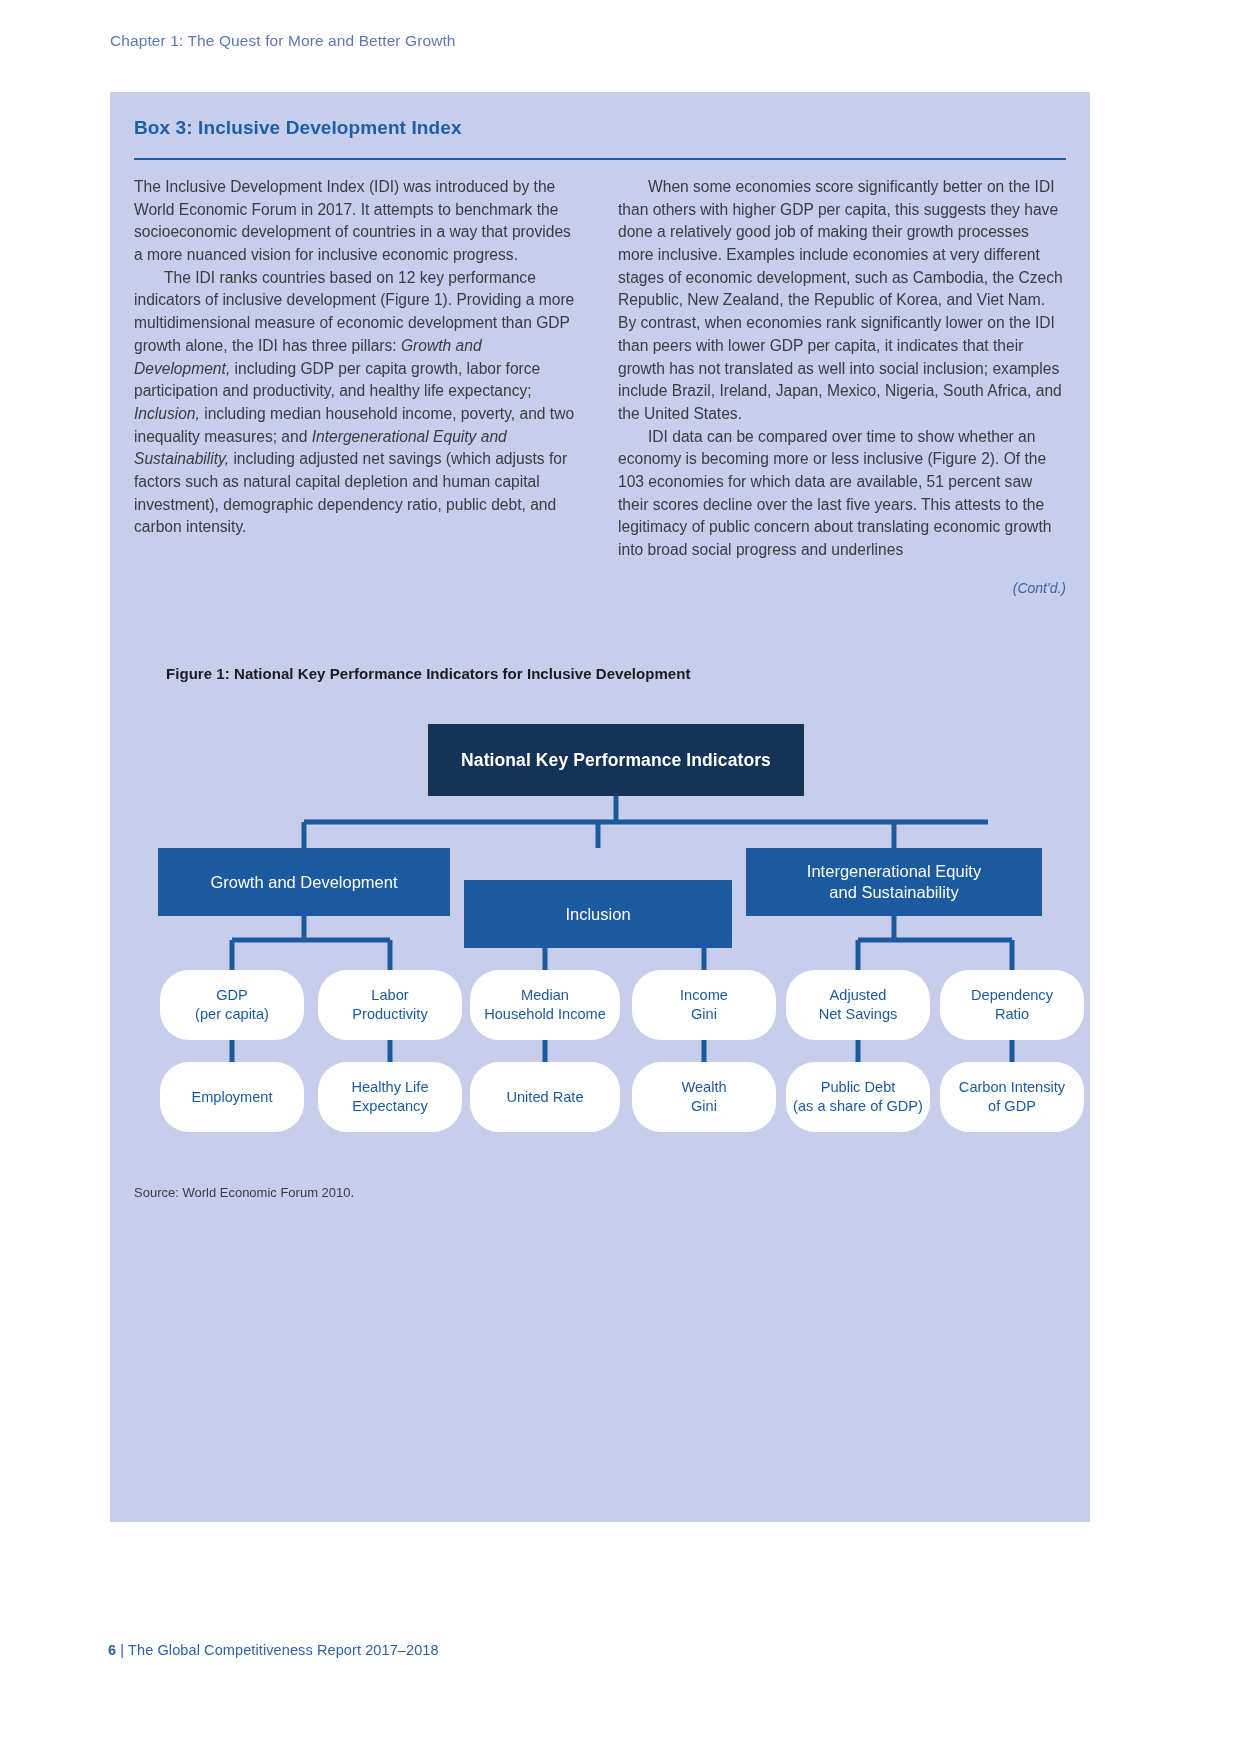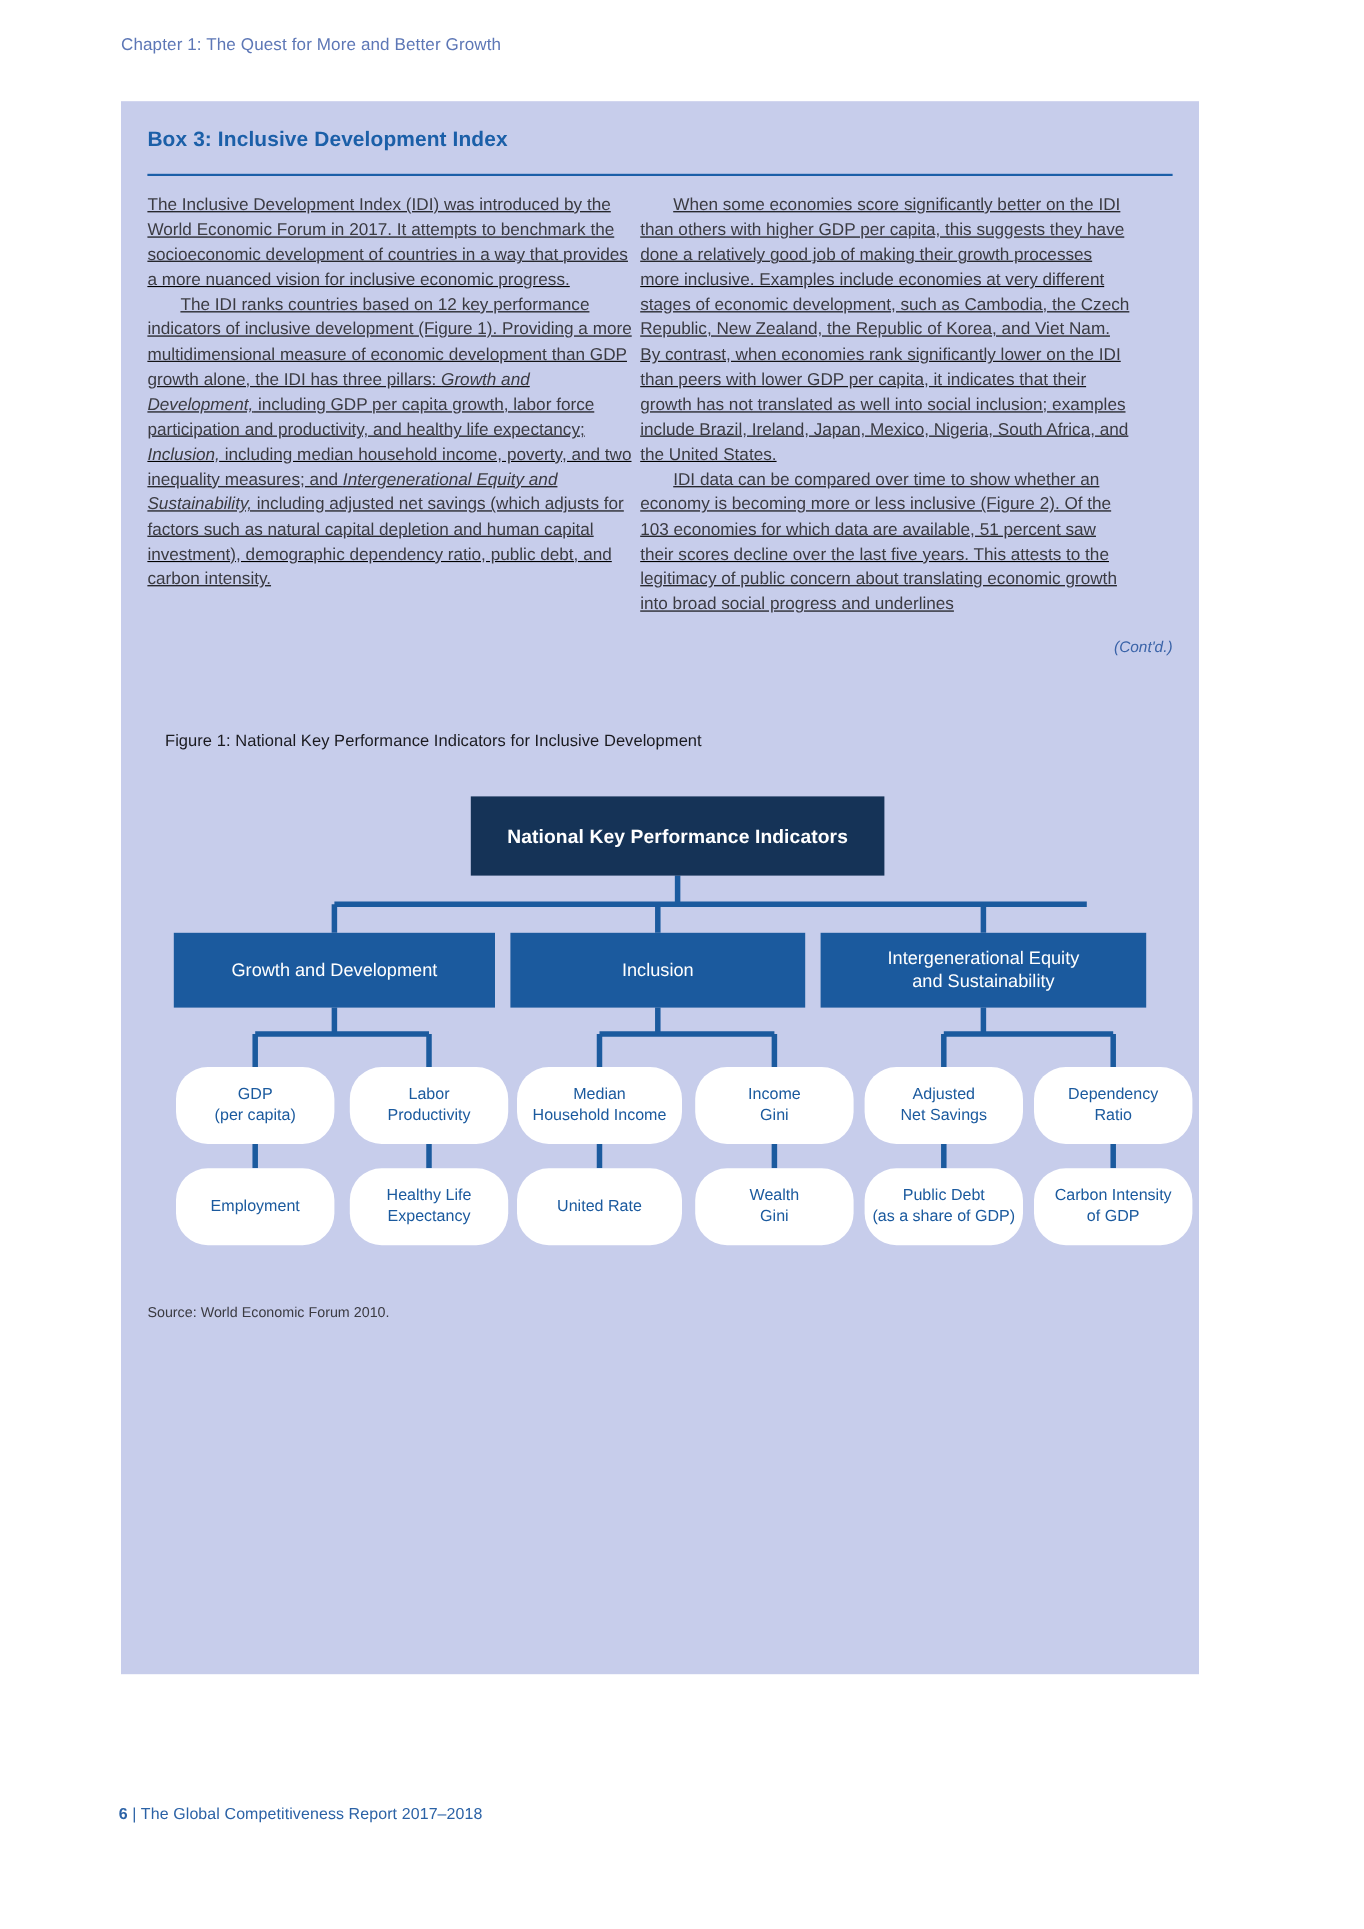--- a/index.html
+++ b/index.html
@@ -54,21 +54,21 @@
     background: #1b5fa8;
   }
 
   
   .cols {
     position: absolute;
     left: 24px;
     top: 84px;
     width: 932px;
     display: flex;
-    text-decoration: underline;
+    gap: 36px;
   }
   .col {
     width: 448px;
     font-size: 15.6px;
     line-height: 1.455;
     color: #3b3b42;
     text-align: left;
   }
   .col p {
     margin: 0;
@@ -83,24 +83,24 @@
     right: 24px;
     top: 488px;
     font-size: 14px;
     font-style: italic;
     color: #3a63a8;
   }
 
   
   .fig-title {
     position: absolute;
-    left: 40px;
+    left: 56px;
     top: 573px;
     font-size: 15px;
-    font-weight: normal;
+    font-weight: bold;
     color: #1a1a1f;
     letter-spacing: 0.05px;
   }
 
   .fig {
     position: absolute;
     left: 24px;
     top: 608px;
     width: 932px;
     height: 470px;
@@ -142,21 +142,21 @@
     display: flex;
     align-items: center;
     justify-content: center;
     font-size: 16.5px;
     text-align: center;
     line-height: 1.25;
     padding: 0 8px;
     box-sizing: border-box;
   }
   .pillar-1 { left: 24px;  width: 292px; }
-  .pillar-2 { left: 330px; width: 268px; }
+  .pillar-2 { left: 330px; width: 268px; margin-top: 32px; }
   .pillar-3 { left: 612px; width: 296px; }
 
   
   .node-leaf {
     position: absolute;
     background: #ffffff;
     color: #1b5a9e;
     display: flex;
     align-items: center;
     justify-content: center;

